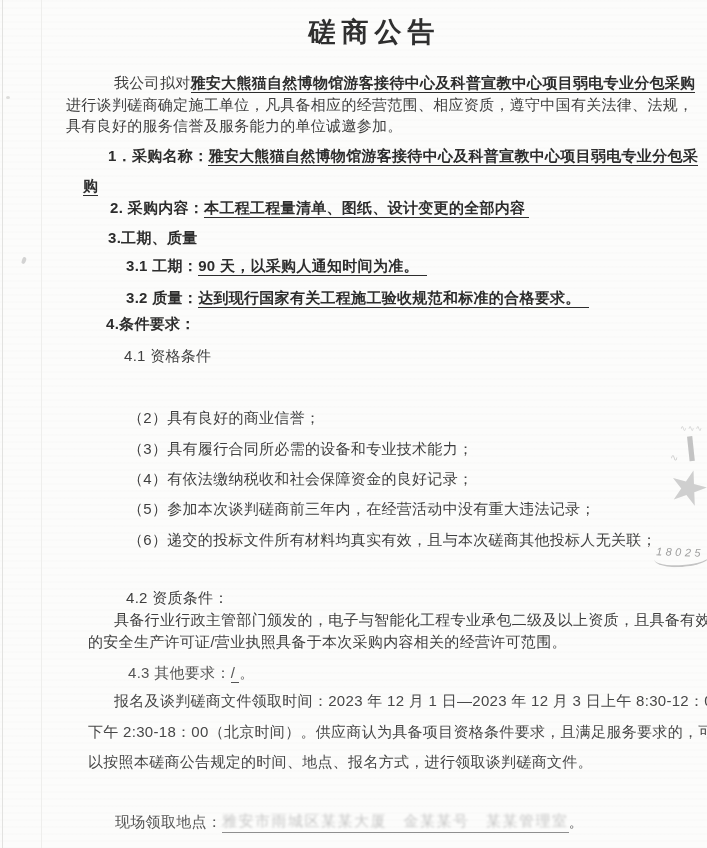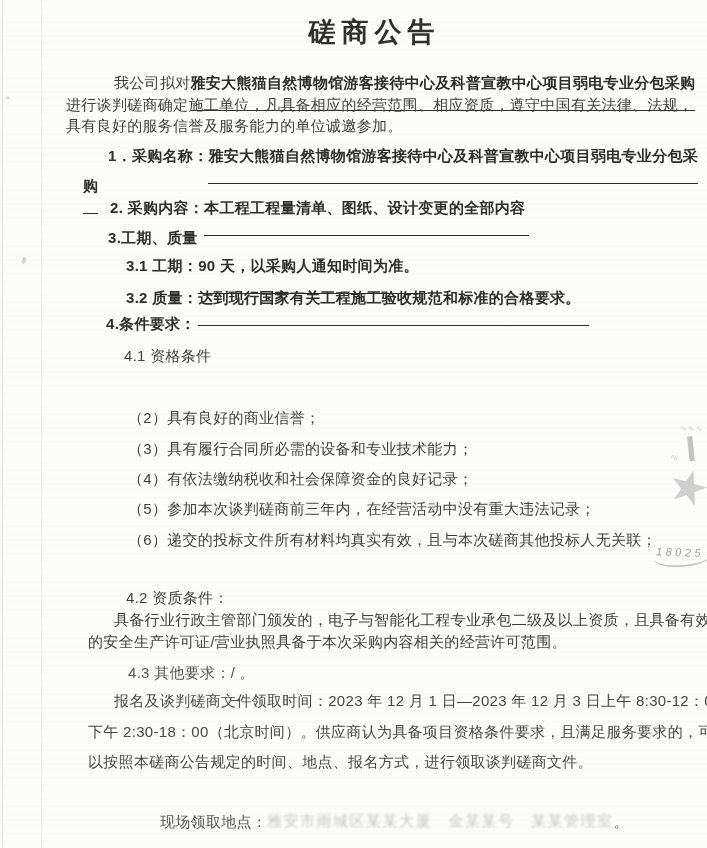--- a/index.html
+++ b/index.html
@@ -13,21 +13,21 @@
   }
   .row{
     position:absolute;
     white-space:nowrap;
     font-size:15px;
     line-height:19px;
     letter-spacing:0.3px;
     color:#3f3f3f;
   }
   .b{font-weight:700;color:#2d2d2d;}
-  .u{border-bottom:1px solid currentColor;padding-bottom:19px;text-align:center;}
+  .u{border-bottom:1px solid currentColor;padding-bottom:1px;text-align:center;}
   .title{
     position:absolute;top:14px;left:0;right:0;
     text-align:center;
     transform:translateX(21px);
     font-size:27px;font-weight:700;letter-spacing:6px;color:#2f2f2f;
   }
   .light{color:#555555;}
   .mid{color:#474747;}
   .pad8{padding-right:8px;}
   .pad4{padding-right:4px;}
@@ -97,21 +97,21 @@
   <div class="row" style="left:114px;top:610px;">具备行业行政主管部门颁发的，电子与智能化工程专业承包二级及以上资质，且具备有效</div>
   <div class="row" style="left:88px;top:632px;">的安全生产许可证/营业执照具备于本次采购内容相关的经营许可范围。</div>
 
   <div class="row light" style="left:128px;top:663px;"><span>4.3 其他要求：</span><span class="u pad4">/</span><span>。</span></div>
 
   <div class="row mid" style="left:114px;top:691px;">报名及谈判磋商文件领取时间：2023 年 12 月 1 日—2023 年 12 月 3 日上午 8:30-12：00；</div>
   <div class="row mid" style="left:88px;top:722px;">下午 2:30-18：00（北京时间）。供应商认为具备项目资格条件要求，且满足服务要求的，可</div>
   <div class="row mid" style="left:88px;top:752px;">以按照本磋商公告规定的时间、地点、报名方式，进行领取谈判磋商文件。</div>
 
 
-  <div class="row light" style="left:115px;top:812px;margin-left:45px;"><span>现场领取地点：</span><span class="u fadeink"><span class="smudge">雅安市雨城区某某大厦　金某某号　某某管理室</span></span><span>。</span></div>
+  <div class="row light" style="left:115px;top:812px;"><span>现场领取地点：</span><span class="u fadeink"><span class="smudge">雅安市雨城区某某大厦　金某某号　某某管理室</span></span><span>。</span></div>
 
   <div class="seal">
     <div class="squiggle">∿∿∿</div>
     <div class="iglyph">I</div>
     <div class="tick">∿</div>
     <div class="star">★</div>
     <div class="digits">18025</div>
     <div class="arc"></div>
   </div>
 

